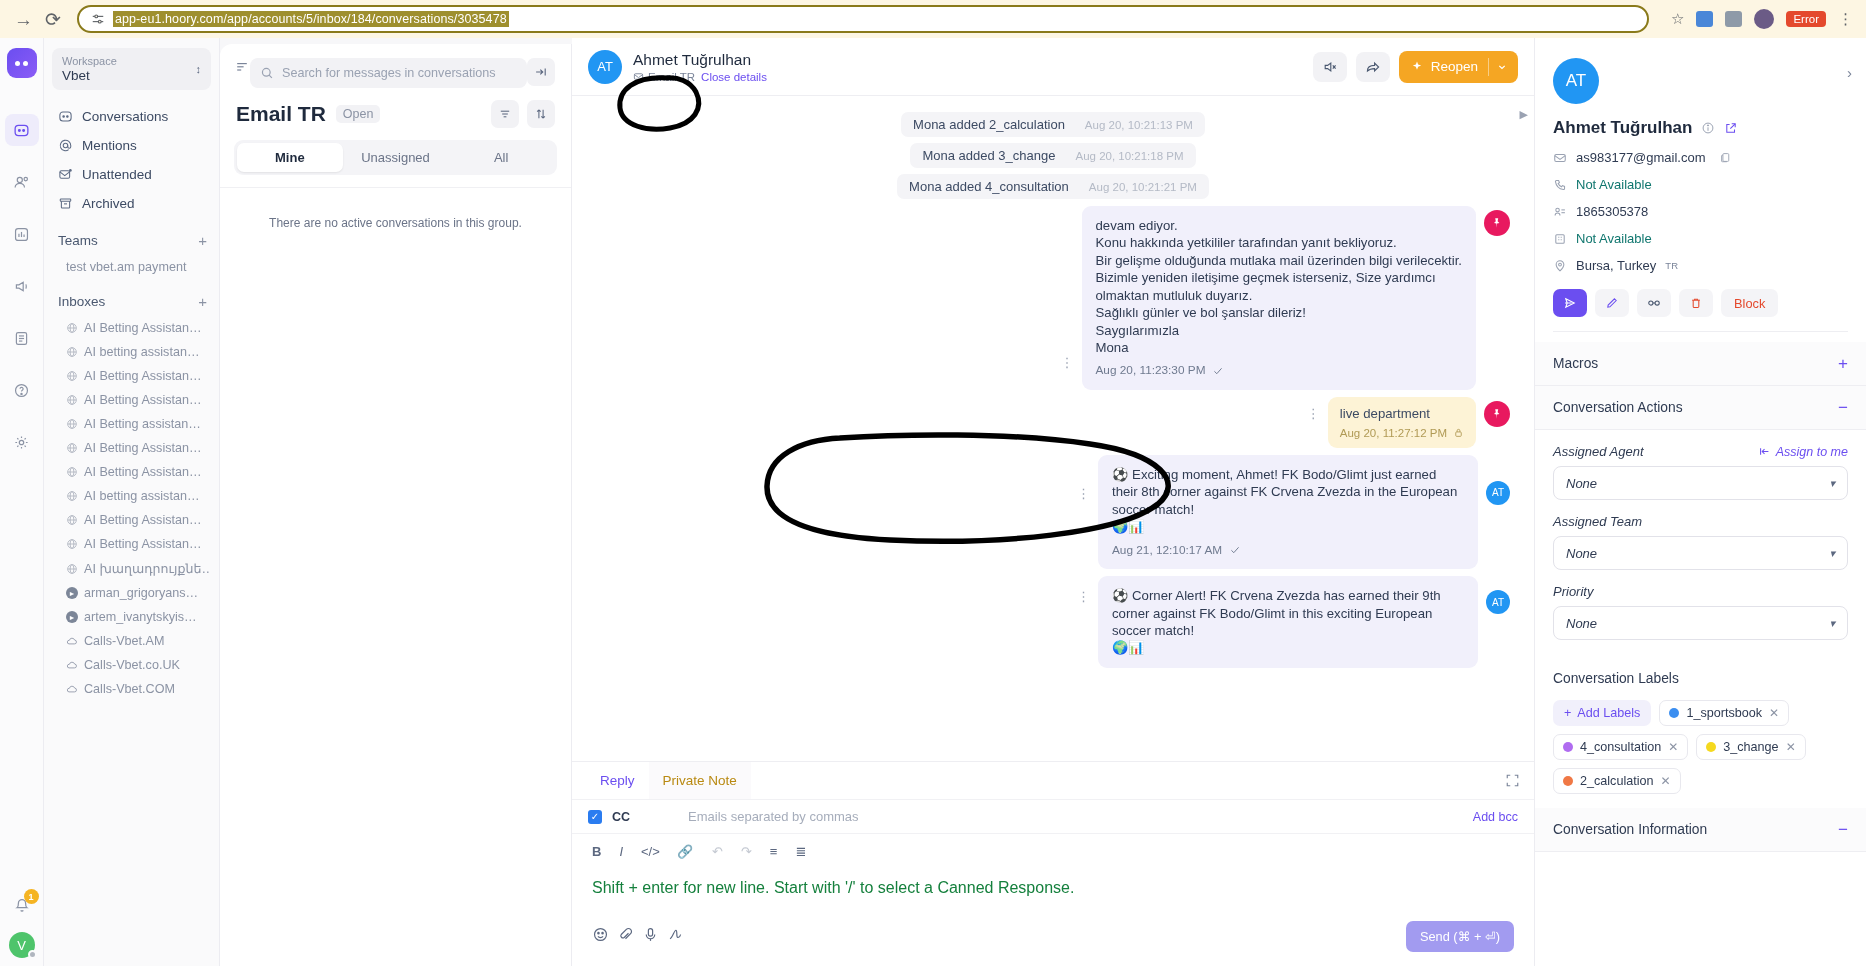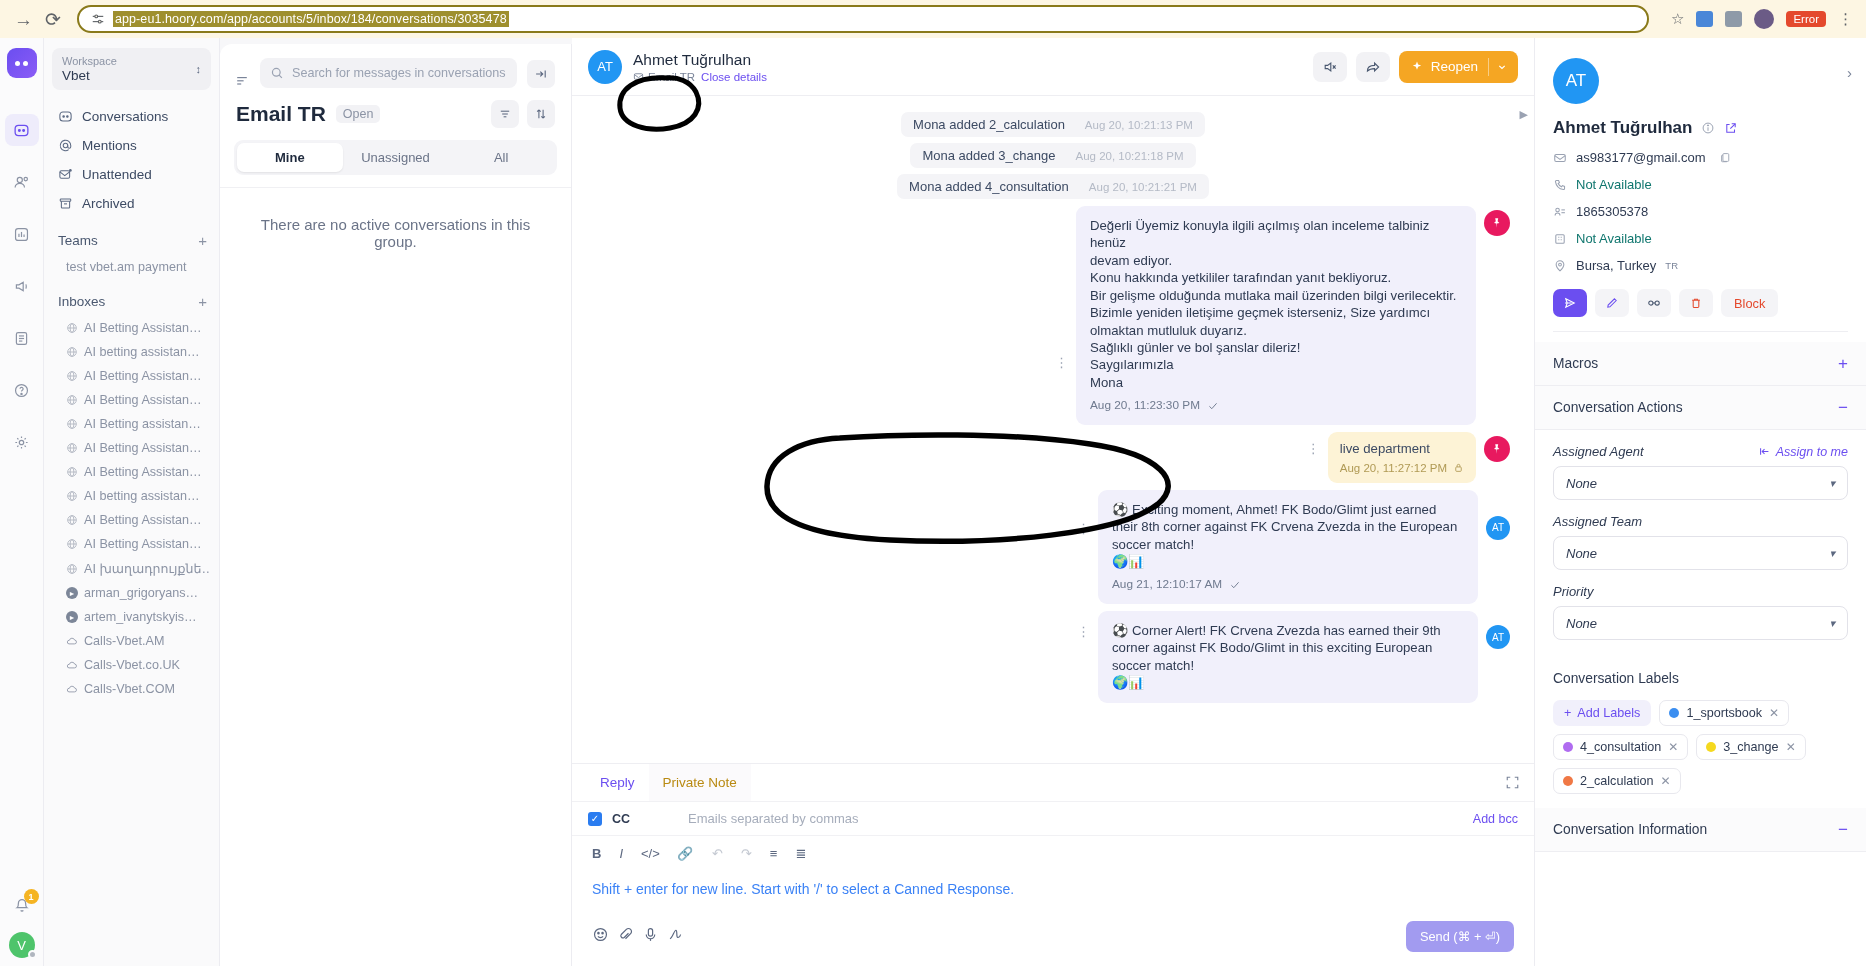--- a/index.html
+++ b/index.html
@@ -113,21 +113,21 @@
   .tg-ico { width:12px; height:12px; border-radius:50%; background:#7c8698; flex:none;
     display:flex;align-items:center;justify-content:center;color:#fff;font-size:7px; }
   .cl-ico { width:12px; height:9px; flex:none; }
 
   
   .convlist {
     width: 352px; background: #fff; border-right: 1px solid #ececf1;
     display: flex; flex-direction: column;
     border-top-left-radius: 12px; margin-top: 6px;
   }
-  .cl-search { display:flex; align-items:flex-end; gap:10px; padding: 14px 16px 8px 14px; }
+  .cl-search { display:flex; align-items:flex-start; padding: 14px 16px 8px 14px; }
   .sort-ic { color:#7a8499; flex:none; cursor:pointer; }
   .search-box {
     flex:1; background:#f2f2f5; border-radius: 8px; height: 30px;
     display:flex; align-items:center; gap: 8px; padding: 0 10px;
   }
   .search-box .mag { color:#9aa2b2; flex:none; }
   .search-ph { font-size: 12.6px; color:#9aa2b2; }
   .collapse-btn {
     width: 28px; height: 28px; border-radius: 7px; background:#f2f2f5;
     display:flex;align-items:center;justify-content:center; color:#5c6880; cursor:pointer;
@@ -146,21 +146,21 @@
   .tabs-row {
     display:flex; margin: 10px 14px 0 14px; background:#f4f4f7;
     border-radius: 9px; padding: 3px;
   }
   .tab {
     flex:1; text-align:center; padding: 7px 0; font-size: 13px;
     color:#6b7488; border-radius: 7px; cursor:pointer;
   }
   .tab.active { background:#fff; color:#1f2a3d; font-weight:600; box-shadow: 0 1px 2px rgba(0,0,0,.08); }
   .empty-msg {
-    padding: 28px 18px; font-size: 15px; color:#6b7488; text-align:center;
+    padding: 28px 18px; font-size: 12px; color:#6b7488; text-align:center;
     border-top: 1px solid #f0f0f3; margin-top: 12px;
   }
 
   
   .chat { flex: 1; display:flex; flex-direction: column; background:#fff; min-width:0; }
   .chat-head {
     height: 58px; display:flex; align-items:center; padding: 0 16px;
     border-bottom: 1px solid #eeeef2; gap: 11px; position: relative;
   }
   .av-blue {
@@ -221,21 +221,21 @@
   .comp-tab.note { color:#b98a12; background:#fbfafc; }
   .expand-ic { margin-left:auto; color:#7a8499; cursor:pointer; }
   .cc-row { display:flex; align-items:center; gap:10px; padding: 9px 16px; border-bottom:1px solid #f1f1f4; }
   .chk { width:14px; height:14px; border-radius:3px; background:#2a7cf0; display:flex;align-items:center;justify-content:center;color:#fff;font-size:10px;flex:none; }
   .cc-lbl { font-size: 12.5px; color:#2f3b52; font-weight:600; }
   .cc-inp { flex:1; font-size: 13px; color:#a6adbb; padding-left: 48px; }
   .addbcc { font-size: 12.5px; color:#6b4ef0; cursor:pointer; }
   .fmt-row { display:flex; align-items:center; gap: 18px; padding: 10px 20px; color:#4a5870; font-size: 13px; }
   .fmt-i { cursor:pointer; color:#5c6880; }
   .fmt-i.dim { color:#c4c9d2; }
-  .comp-ph { padding: 10px 20px 14px 20px; font-size: 14px; color:#3b82f6; }
+  .comp-ph { padding: 10px 20px 14px 20px; font-size: 16px; color:#15803d; }
   .comp-foot { display:flex; align-items:center; gap: 8px; padding: 10px 20px 14px 20px; }
   .foot-ic { color:#5c6880; cursor:pointer; }
   .send-btn {
     margin-left:auto; background:#a29bf0; color:#fff; border-radius: 7px;
     padding: 8px 14px; font-size: 12.8px; cursor:pointer;
   }
 
   
   .contact {
     width: 332px; background:#fff; border-left:1px solid #ececf1;
@@ -675,21 +675,20 @@
       <div class="sys-row">
         <div class="sys-pill">
           <span>Mona added 4_consultation</span>
           <span class="t">Aug 20, 10:21:21 PM</span>
         </div>
       </div>
 
       <div class="bub-row">
         <span class="dots-v" style="margin-top:150px">⋮</span>
         <div class="bubble">
-          <div>Değerli Üyemiz konuyla ilgili açılmış olan inceleme talbiniz henüz</div>
           <div>devam ediyor.</div>
           <div>Konu hakkında yetkililer tarafından yanıt bekliyoruz.</div>
           <div>Bir gelişme olduğunda mutlaka mail üzerinden bilgi verilecektir.</div>
           <div>Bizimle yeniden iletişime geçmek isterseniz, Size yardımcı</div>
           <div>olmaktan mutluluk duyarız.</div>
           <div>Sağlıklı günler ve bol şanslar dileriz!</div>
           <div>Saygılarımızla</div>
           <div>Mona</div>
           <div class="meta">
             <span>Aug 20, 11:23:30 PM</span>

